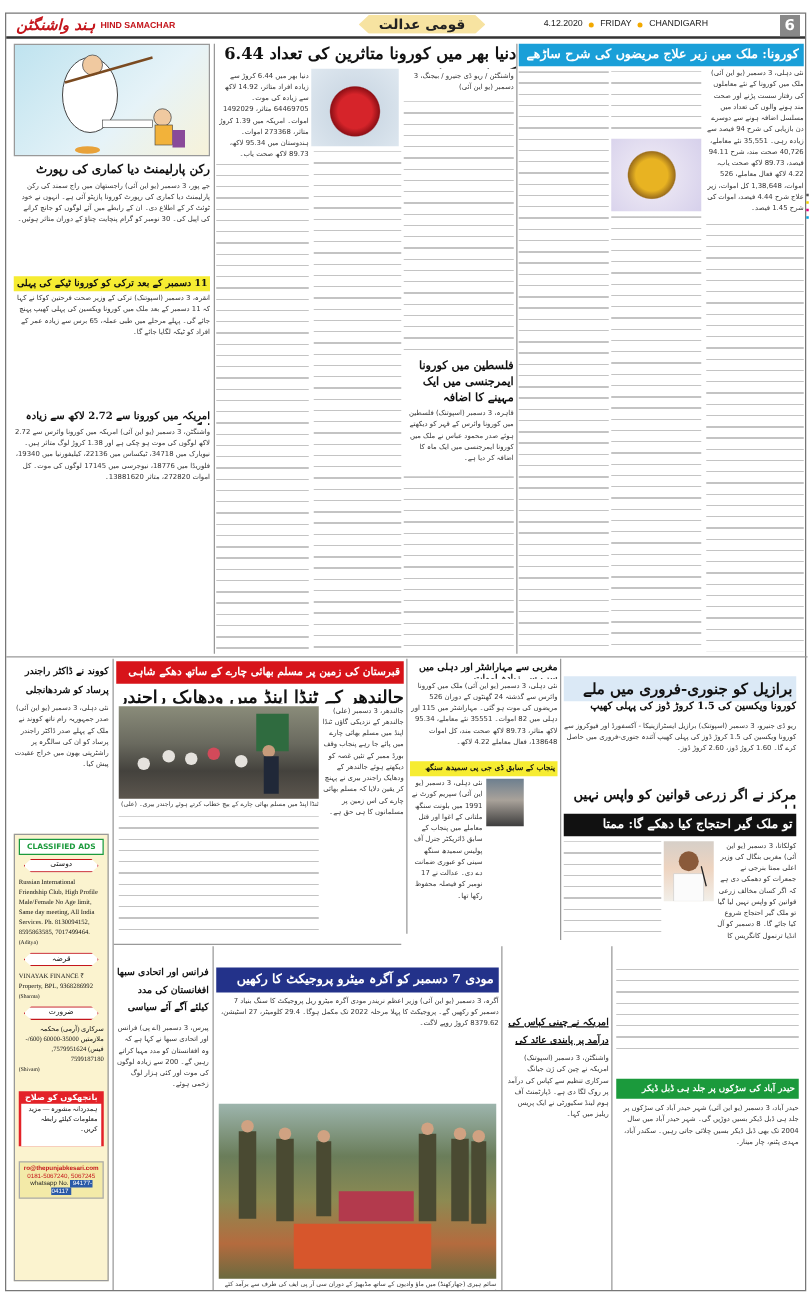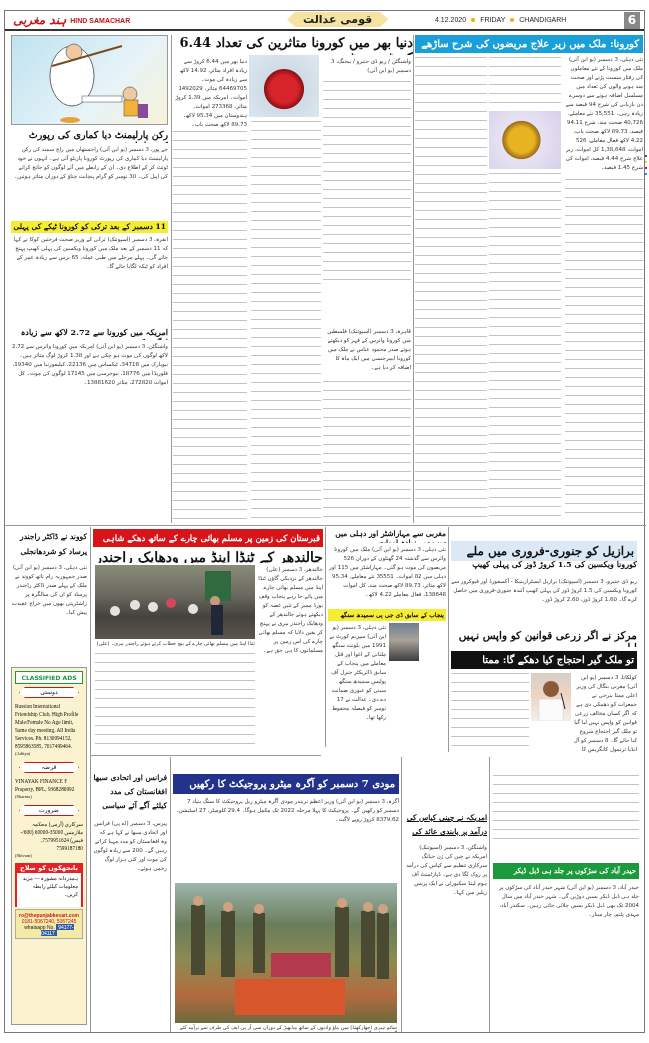--- a/index.html
+++ b/index.html
@@ -47,21 +47,21 @@
   .ad-red { background: #e32228; color: #fff; }
   .ad-red-inner { background: #fff; margin: 0 2px 2px 2px; }
 </style>
 </head>
 <body>
 
 <div class="page">
 
   <div class="masthead">
     <div class="brand">
-      <span class="brand-urdu">ہند مغربی</span>
+      <span class="brand-urdu">ہند واشنگٹن</span>
       <span class="brand-en">HIND SAMACHAR</span>
     </div>
     <div class="section-tag rtl">قومی عدالت</div>
     <div class="dateline">
       <span>4.12.2020</span>
       <span class="dot"></span>
       <span>FRIDAY</span>
       <span class="dot"></span>
       <span>CHANDIGARH</span>
     </div>
@@ -106,20 +106,21 @@
   <div class="block rtl col-text" style="left:168px; top:46px; width:74px; height:466px;">
     <span>دنیا بھر میں 6.44 کروڑ سے زیادہ افراد متاثر، 14.92 لاکھ سے زیادہ کی موت۔ 64469705 متاثر، 1492029 اموات۔ امریکہ میں 1.39 کروڑ متاثر، 273368 اموات۔ ہندوستان میں 95.34 لاکھ، 89.73 لاکھ صحت یاب۔</span>
   </div>
   <div class="block lines" style="left:168px; top:120px; width:74px; height:390px;"></div>
   <div class="block lines" style="left:246px; top:110px; width:70px; height:400px;"></div>
   <div class="block rtl col-text" style="left:318px; top:46px; width:88px; height:150px;">
     <span>واشنگٹن / ریو ڈی جنیرو / بیجنگ، 3 دسمبر (یو این آئی)</span>
   </div>
   <div class="block lines" style="left:318px; top:70px; width:88px; height:200px;"></div>
 
+  <div class="block rtl headline" style="left:318px; top:276px; width:88px; height:38px; font-size:9px; line-height:13px;">فلسطین میں کورونا ایمرجنسی میں ایک مہینے کا اضافہ</div>
   <div class="block rtl col-text" style="left:318px; top:316px; width:88px; height:50px;">
     <span>قاہرہ، 3 دسمبر (اسپوتنک)</span>
     <span>فلسطین میں کورونا وائرس کے قہر کو دیکھتے ہوئے صدر محمود عباس نے ملک میں کورونا ایمرجنسی میں ایک ماہ کا اضافہ کر دیا ہے۔</span>
   </div>
   <div class="block lines" style="left:318px; top:370px; width:88px; height:140px;"></div>
 
   <div class="vrule" style="left:408px; top:24px; height:488px;"></div>
 
   <div class="block rtl headline hl-blue" style="left:410px; top:24px; width:228px; height:18px; font-size:10px; line-height:18px; padding:0 4px;">کورونا: ملک میں زیر علاج مریضوں کی شرح ساڑھے چار فیصد سے نیچے</div>
   <div class="photo virus-yellow" style="left:484px; top:100px; width:72px; height:58px;"></div>
@@ -154,21 +155,21 @@
       <span>VINAYAK FINANCE ₹ Property, BPL, 9368286992</span>
       <div style="font-size:4.5px;">(Sharma)</div>
     </div>
 
     <div class="ad-title rtl">ضرورت</div>
     <div class="ad-body rtl">
       <span>سرکاری (آرمی) محکمہ ملازمتیں 35000-60000 (600/- فیس) 7579951624, 7599187180</span>
       <div style="font-size:4.5px; text-align:left;">(Shivam)</div>
     </div>
 
-    <div class="ad-red" style="margin:2px 3px;">
+    <div class="ad-red" style="margin:12px 3px;">
       <div class="rtl" style="text-align:center; font-size:6.5px; font-weight:bold; padding:1px 0;">بانجھکوں کو صلاح</div>
       <div class="ad-red-inner ad-body rtl" style="height:34px; color:#111;">ہمدردانہ مشورہ — مزید معلومات کیلئے رابطہ کریں۔</div>
     </div>
 
     <div style="background:#f3eaa8; margin:2px 3px; padding:2px; border:1px solid #aaa;">
       <div style="font-size:5px; color:#c4161c; font-weight:bold; text-align:center; font-family:'Liberation Sans',sans-serif;">ro@thepunjabkesari.com</div>
       <div style="font-size:5px; color:#c4161c; text-align:center; font-family:'Liberation Sans',sans-serif;">0181-5067240, 5067245</div>
       <div style="font-size:5px; text-align:center; font-family:'Liberation Sans',sans-serif;">
         <span>whatsapp No.</span>
         <span style="background:#2b5aa8; color:#fff; padding:0 2px;">94177-04117</span>

